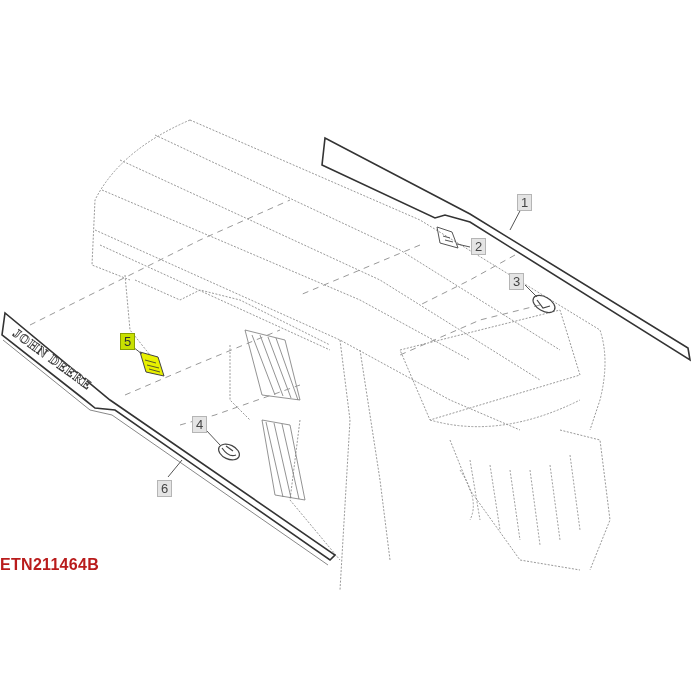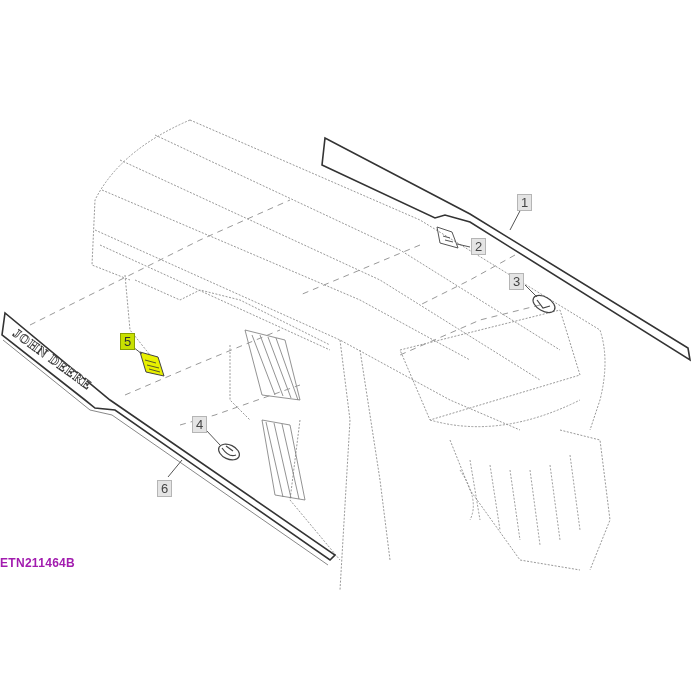--- a/index.html
+++ b/index.html
@@ -4,22 +4,22 @@
   <style>
     html, body { margin: 0; padding: 0; background: #ffffff; }
     body { width: 700px; height: 700px; position: relative; overflow: hidden;
            font-family: "Liberation Sans", sans-serif; }
     #diagram { position: absolute; left: 0; top: 0; width: 700px; height: 700px; }
     .callout { position: absolute; width: 13px; height: 15px; background: #e4e4e4;
                border: 1px solid #b5b5b5; font-size: 13px; line-height: 15px;
                text-align: center; color: #444; font-family: "Liberation Sans", sans-serif;
                cursor: pointer; }
     .callout.highlight { background: #c8e000; border-color: #8aa000; color: #333; }
-    .figure-id { position: absolute; left: 0; top: 556px; font-size: 12px; font-weight: bold;
-                 color: #a21caf; letter-spacing: 0.3px; font-family: "Liberation Sans", sans-serif; }
+    .figure-id { position: absolute; left: 0; top: 556px; font-size: 16px; font-weight: bold;
+                 color: #b91c1c; letter-spacing: 0.3px; font-family: "Liberation Sans", sans-serif; }
     .brand-text { font-family: "Liberation Serif", serif; font-size: 13px; font-weight: bold;
                   fill: #ffffff; stroke: #333; stroke-width: 0.7; letter-spacing: 1px; }
   </style>
 </head>
 <body>
 
 <svg id="diagram" viewBox="0 0 700 700" xmlns="http://www.w3.org/2000/svg">
 
   <g fill="none" stroke="#999" stroke-width="1" stroke-dasharray="2,1.5">
     <path d="M190 120 Q120 150 95 200 L92 265 L130 280"></path>

